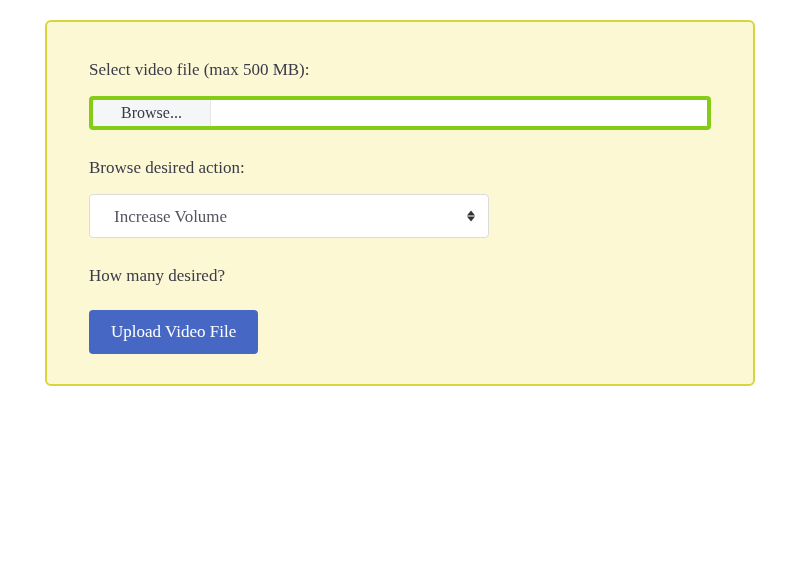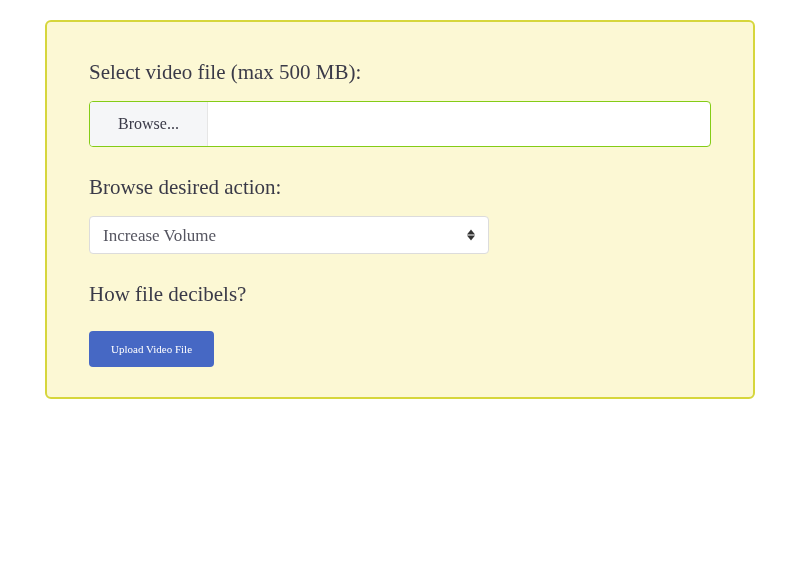--- a/index.html
+++ b/index.html
@@ -16,30 +16,30 @@
     }
     .form-container {
       background: #fcf8d4;
       border: 2px solid #d6d63c;
       border-radius: 6px;
       padding: 38px 42px 30px 42px;
     }
     .form-label {
       display: block;
       color: #3a3a48;
-      font-size: 21px;
+      font-size: 17px;
       margin-bottom: 16px;
       font-family: Georgia, serif;
     }
     .file-input-wrapper {
       display: flex;
       background: #ffffff;
-      border: 1px solid #84cc16;
+      border: 4px solid #84cc16;
       border-radius: 4px;
-      height: 46px;
+      height: 34px;
       margin-bottom: 28px;
       overflow: hidden;
     }
     .browse-button {
       background: #f5f6f8;
       border: none;
       border-right: 1px solid #e6e6e6;
       padding: 0 28px;
       font-family: Georgia, serif;
       font-size: 16px;
@@ -56,25 +56,25 @@
       color: #6c757d;
       font-size: 15px;
     }
     .select-wrapper {
       position: relative;
       width: 400px;
       margin-bottom: 28px;
     }
     .form-select {
       width: 100%;
-      height: 38px;
+      height: 44px;
       background: #ffffff;
       border: 1px solid #dcdcdc;
       border-radius: 4px;
-      padding: 0 40px 0 13px;
+      padding: 0 40px 0 24px;
       font-family: Georgia, serif;
       font-size: 17px;
       color: #555560;
       appearance: none;
       -webkit-appearance: none;
       cursor: pointer;
     }
     .select-arrows {
       position: absolute;
       right: 14px;
@@ -99,21 +99,21 @@
       border-right: 4px solid transparent;
       border-top: 5px solid #333;
     }
     .submit-button {
       background: #4668c4;
       color: #ffffff;
       border: none;
       border-radius: 4px;
       padding: 12px 22px;
       font-family: Georgia, serif;
-      font-size: 11px;
+      font-size: 17px;
       cursor: pointer;
       margin-top: 8px;
     }
   </style>
 </head>
 <body>
 
 <div class="form-container">
 
   <label class="form-label">Select video file (max 500 MB):</label>
@@ -126,17 +126,17 @@
   <div class="select-wrapper">
     <select class="form-select">
       <option>Increase Volume</option>
     </select>
     <div class="select-arrows">
       <div class="arrow-up"></div>
       <div class="arrow-down"></div>
     </div>
   </div>
 
-  <label class="form-label">How file decibels?</label>
+  <label class="form-label">How many desired?</label>
 
   <button class="submit-button">Upload Video File</button>
 
 </div>
 
 </body></html>

